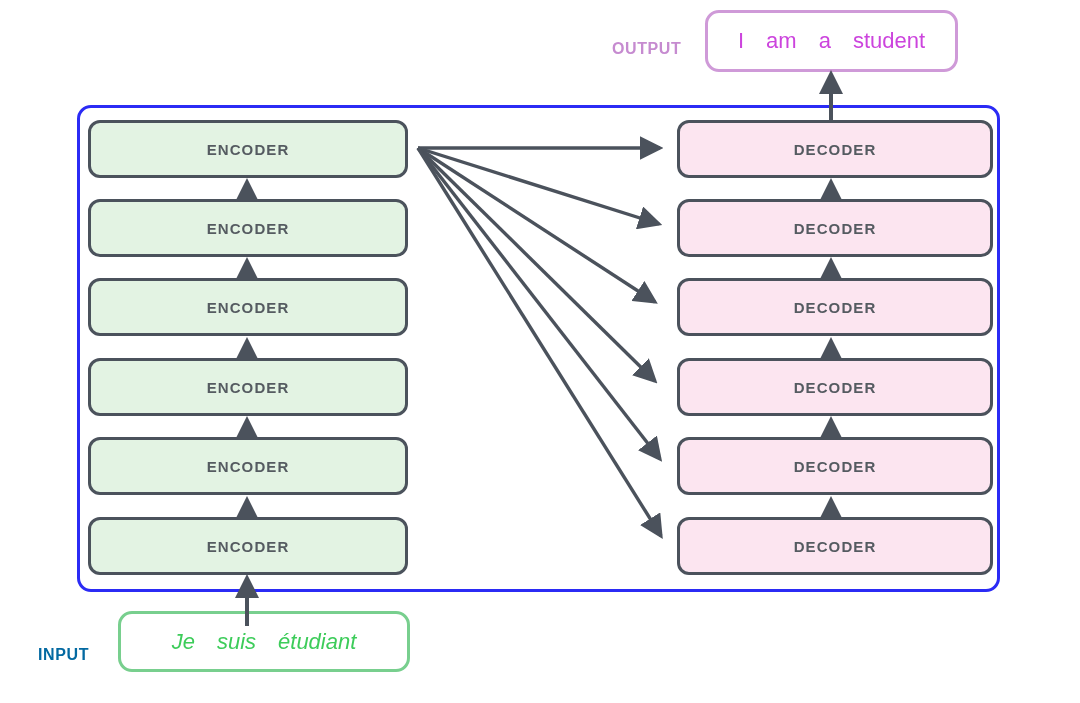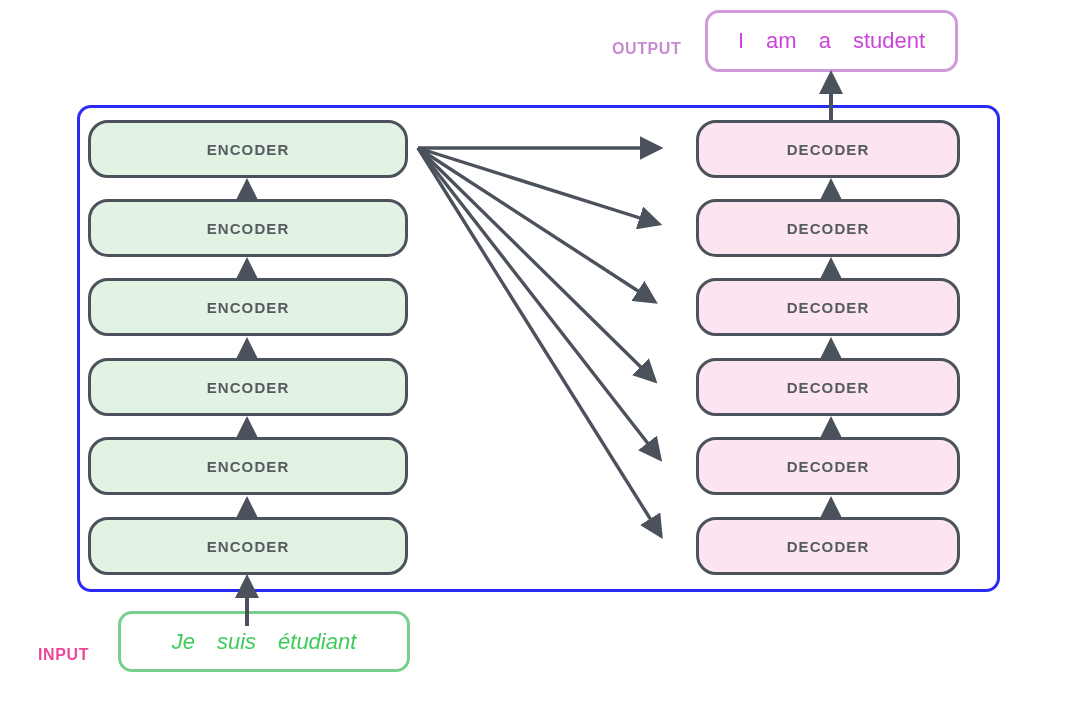--- a/index.html
+++ b/index.html
@@ -27,21 +27,21 @@
     white-space: nowrap;
   }
   #output-label {
     left: 612px;
     top: 40px;
     color: #c68bd0;
   }
   #input-label {
     left: 38px;
     top: 646px;
-    color: #ec4899;
+    color: #0369a1;
   }
 
   .io-box {
     position: absolute;
     box-sizing: border-box;
     background: #ffffff;
     border-radius: 14px;
     display: flex;
     align-items: center;
     justify-content: center;
@@ -83,37 +83,37 @@
     border-radius: 14px;
     background: transparent;
   }
 
   
   .block {
     position: absolute;
     box-sizing: border-box;
     height: 58px;
     border: 3px solid #4b525c;
-    border-radius: 20px;
+    border-radius: 12px;
     display: flex;
     align-items: center;
     justify-content: center;
     font-size: 15px;
     font-weight: 700;
     letter-spacing: 1.1px;
     color: #555b61;
   }
   .encoder {
     left: 88px;
     width: 320px;
     background: #e3f3e3;
   }
   .decoder {
-    left: 696px;
-    width: 264px;
+    left: 677px;
+    width: 316px;
     background: #fce5f0;
   }
 
   
   #arrow-layer {
     position: absolute;
     left: 0;
     top: 0;
     width: 1080px;
     height: 703px;

